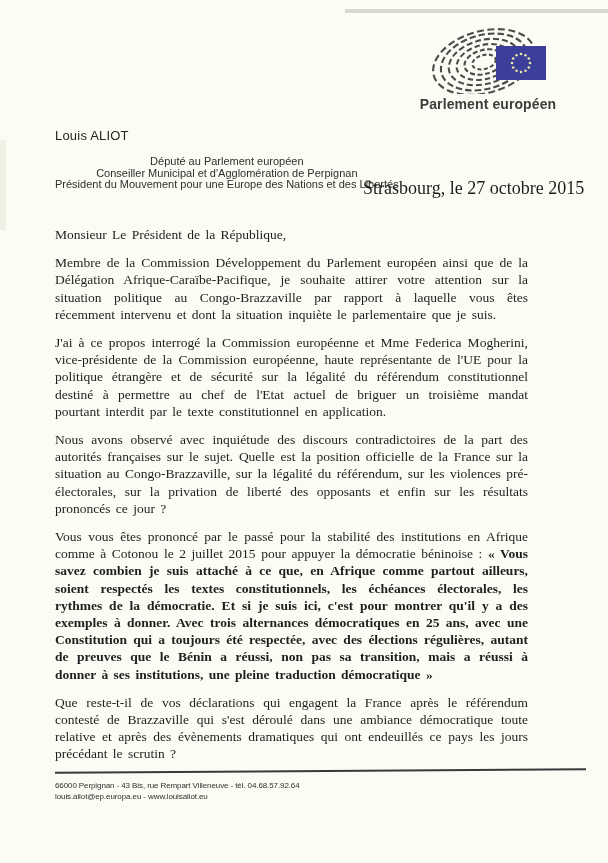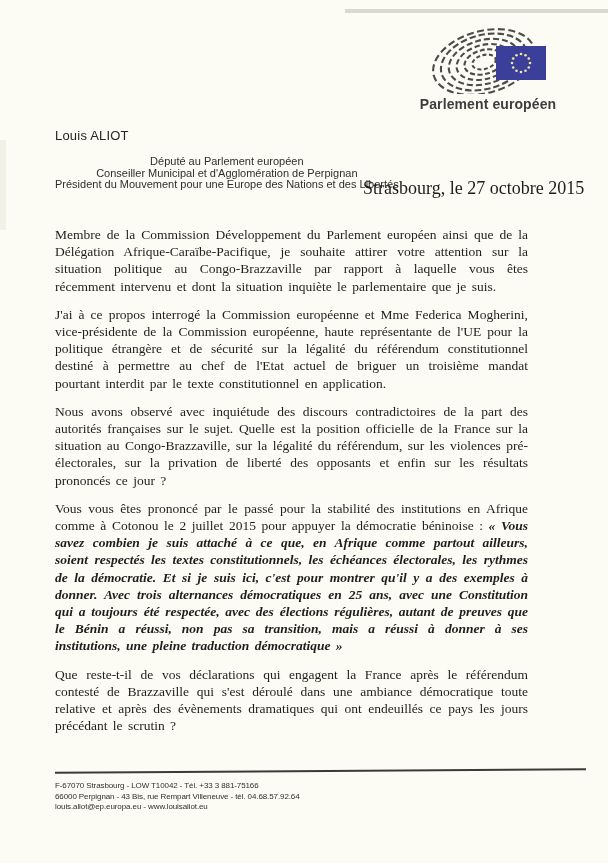--- a/index.html
+++ b/index.html
@@ -75,21 +75,20 @@
     text-align: justify;
     word-spacing: 2px;
   }
   .salutation {
     text-align: left;
     margin: 0 0 27px 0;
   }
   .body p { margin: 0 0 11px 0; }
   .quote {
     font-weight: bold;
-    font-style: italic;
   }
   
   .footer {
     position: absolute;
     left: 55px; right: 22px;
     top: 770px;
   }
   .footer-rule {
     border: 0;
     height: 2px;
@@ -147,27 +146,27 @@
           <circle cx="116.8" cy="30.5" r="1.3"></circle>
         </g>
       </g>
     </svg>
     <div class="logo-caption">Parlement européen</div>
   </div>
 
   <div class="dateline">Strasbourg, le 27 octobre 2015</div>
 
   <div class="body">
+    <p class="salutation">Monsieur Le Président de la République,</p>
     <p>Membre de la Commission Développement du Parlement européen ainsi que de la Délégation Afrique-Caraïbe-Pacifique, je souhaite attirer votre attention sur la situation politique au Congo-Brazzaville par rapport à laquelle vous êtes récemment intervenu et dont la situation inquiète le parlementaire que je suis.</p>
     <p>J'ai à ce propos interrogé la Commission européenne et Mme Federica Mogherini, vice-présidente de la Commission européenne, haute représentante de l'UE pour la politique étrangère et de sécurité sur la légalité du référendum constitutionnel destiné à permettre au chef de l'Etat actuel de briguer un troisième mandat pourtant interdit par le texte constitutionnel en application.</p>
     <p>Nous avons observé avec inquiétude des discours contradictoires de la part des autorités françaises sur le sujet. Quelle est la position officielle de la France sur la situation au Congo-Brazzaville, sur la légalité du référendum, sur les violences pré-électorales, sur la privation de liberté des opposants et enfin sur les résultats prononcés ce jour ?</p>
     <p><span>Vous vous êtes prononcé par le passé pour la stabilité des institutions en Afrique comme à Cotonou le 2 juillet 2015 pour appuyer la démocratie béninoise : </span><span class="quote">« Vous savez combien je suis attaché à ce que, en Afrique comme partout ailleurs, soient respectés les textes constitutionnels, les échéances électorales, les rythmes de la démocratie. Et si je suis ici, c'est pour montrer qu'il y a des exemples à donner. Avec trois alternances démocratiques en 25 ans, avec une Constitution qui a toujours été respectée, avec des élections régulières, autant de preuves que le Bénin a réussi, non pas sa transition, mais a réussi à donner à ses institutions, une pleine traduction démocratique »</span></p>
     <p>Que reste-t-il de vos déclarations qui engagent la France après le référendum contesté de Brazzaville qui s'est déroulé dans une ambiance démocratique toute relative et après des évènements dramatiques qui ont endeuillés ce pays les jours précédant le scrutin ?</p>
   </div>
 
   <div class="footer">
     <hr class="footer-rule">
-    <div class="footer-line">F-67070 Strasbourg - LOW T10042 - Tél. +33 3 881-75166</div>
     <div class="footer-line">66000 Perpignan - 43 Bis, rue Rempart Villeneuve - tél. 04.68.57.92.64</div>
     <div class="footer-line">louis.aliot@ep.europa.eu - www.louisaliot.eu</div>
   </div>
 
 </div>
 
 </body></html>

